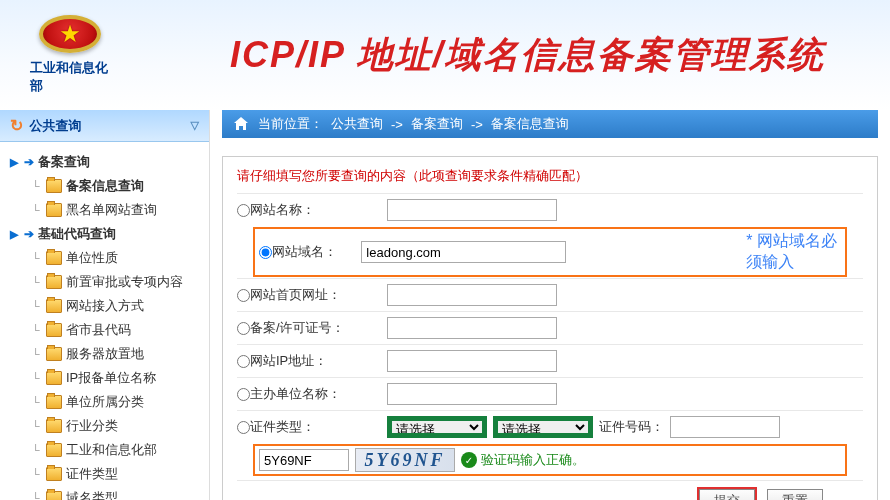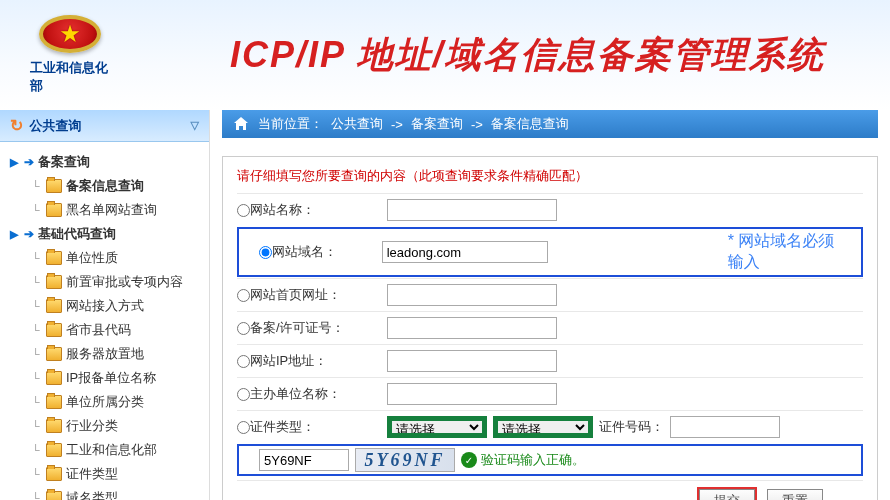--- a/index.html
+++ b/index.html
@@ -30,21 +30,21 @@
 .breadcrumb .home { display: inline-flex; width: 18px; height: 16px; align-items: center; justify-content: center; }
 .form-panel { border: 1px solid #ccc; margin-top: 18px; padding: 10px 14px 14px 14px; }
 .form-hint { color: #d00000; font-size: 13px; margin-bottom: 8px; }
 .form-row { display: flex; align-items: center; padding: 5px 0; border-top: 1px solid #e8e8e8; }
 .form-row:first-of-type { border-top: none; }
 .radio-label { display: flex; align-items: center; width: 150px; }
 .radio-label input[type=radio] { margin: 0; }
 .field-input { display: flex; align-items: center; gap: 6px; }
 .field-input input[type=text] { border: 1px solid #aaa; height: 22px; padding: 0 4px; font-size: 13px; font-family: inherit; }
 .field-input select { border: 5px solid #15803d; height: 22px; font-size: 13px; font-family: inherit; }
-.highlight-row { border: 2px solid #1d4ed8; padding: 2px 20px; margin: 1px 0; }
+.highlight-row { border: 2px solid #f97316; padding: 2px 4px; margin: 1px 16px; }
 .hint-required { color: #3b82f6; margin-left: 180px; font-size: 16px; }
 .captcha-img { width: 100px; height: 24px; background: linear-gradient(90deg, #e8ecf4 0%, #d8e0ec 100%); border: 1px solid #aaa; display: inline-flex; align-items: center; justify-content: center; font-family: "Times New Roman", serif; font-size: 18px; font-style: italic; color: #20548f; letter-spacing: 3px; font-weight: bold; }
 .captcha-ok { display: inline-flex; align-items: center; gap: 4px; color: #1a8a1a; font-size: 13px; }
 .captcha-ok .check { display: inline-flex; width: 16px; height: 16px; border-radius: 50%; background: #1a8a1a; color: #fff; align-items: center; justify-content: center; font-size: 10px; }
 .btn-row { display: flex; justify-content: flex-end; gap: 12px; padding: 8px 40px 0 0; border-top: 1px solid #e8e8e8; margin-top: 4px; }
 .btn { border: 1px solid #888; background: linear-gradient(180deg, #fdfdfd 0%, #e6e6e6 100%); padding: 2px 14px; font-size: 13px; cursor: pointer; color: #444; font-family: Liberation Sans, sans-serif; }
 .btn.submit-hl { outline: 2px solid #e03030; }
 .sep { color: #fff; }
 </style>
 </head>
@@ -176,21 +176,21 @@
             <input type="text" style="width: 170px;" value="">
           </div>
       </div>
 
       <div class="form-row highlight-row">
         <label class="radio-label">
             <input type="radio" name="qt" checked="" style="">
             <span>网站域名：</span>
           </label>
         <div class="field-input">
-            <input type="text" style="width: 166px;" value="leadong.com">
+            <input type="text" style="width: 205px;" value="leadong.com">
           </div>
         <span class="hint-required">* 网站域名必须输入</span>
       </div>
 
       <div class="form-row">
         <label class="radio-label">
             <input type="radio" name="qt" style="">
             <span>网站首页网址：</span>
           </label>
         <div class="field-input">

